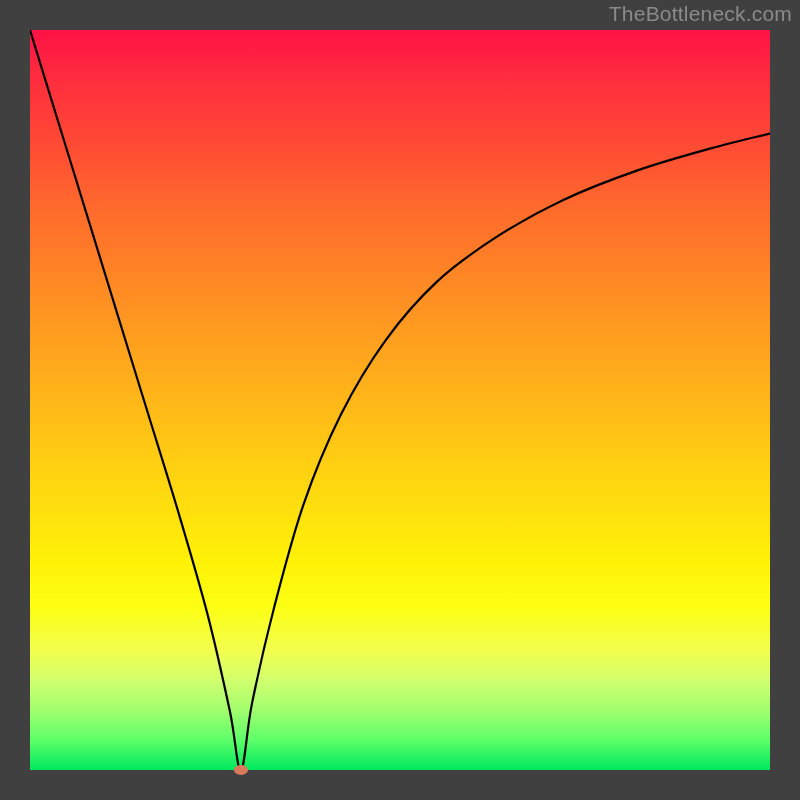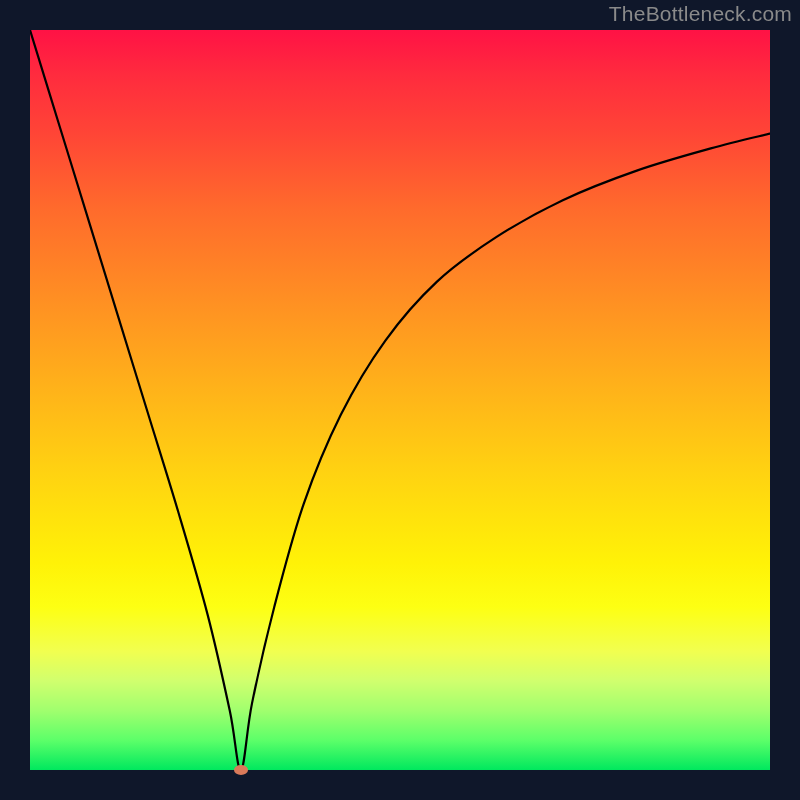--- a/index.html
+++ b/index.html
@@ -10,21 +10,21 @@
     overflow: hidden;
     background: #000;
     font-family: Arial, Helvetica, sans-serif;
   }
   .frame {
     position: absolute;
     left: 0;
     top: 0;
     width: 800px;
     height: 800px;
-    background: #0f172a;
+    background: #404040;
   }
   .plot {
     position: absolute;
     left: 30px;
     top: 30px;
     width: 740px;
     height: 740px;
     
     background: linear-gradient(to bottom,
       #ff1245 0%,

